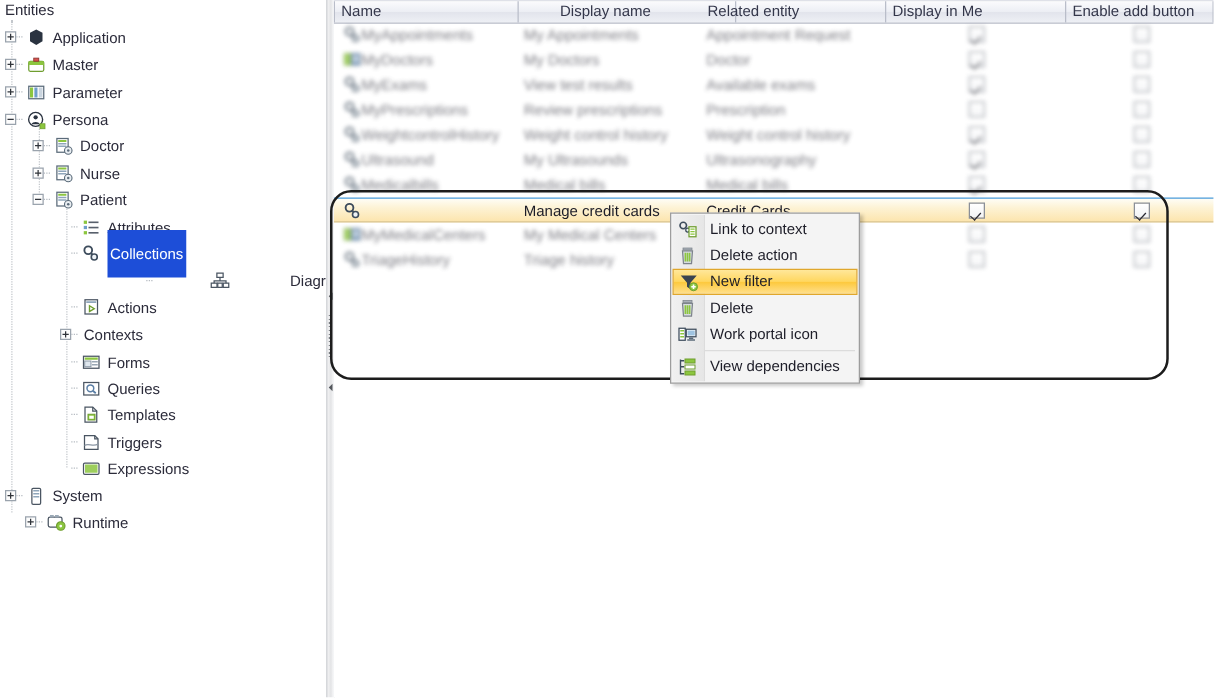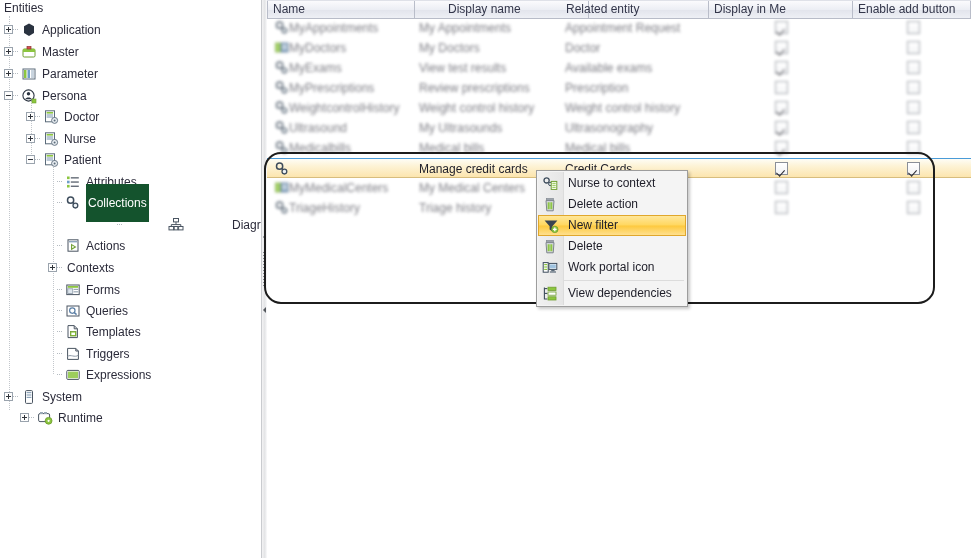--- a/index.html
+++ b/index.html
@@ -28,21 +28,21 @@
   .tnode {
     position: absolute;
     height: 19px;
     display: flex; align-items: center;
     white-space: nowrap;
     font-size: 12px;
     color: #2b2b3a;
   }
   .tnode .lbl { margin-left: 5px; }
   .tnode.sel .lbl {
-    background: #14532d; color: #ffffff;
+    background: #1d4ed8; color: #ffffff;
     padding: 12px 2px;
     text-align: center;
   }
   
   .exp {
     width: 9px; height: 9px;
     border: 1px solid #9aa3ad;
     background: #fdfdfd;
     position: relative;
     flex: 0 0 auto;
@@ -631,21 +631,21 @@
           <span class="mico">
             <svg width="16" height="16" viewBox="0 0 16 16">
               <circle cx="4.6" cy="4.4" r="2.6" fill="none" stroke="#3d4c5c" stroke-width="1.3"></circle>
               <circle cx="8.2" cy="8" r="1.6" fill="#eef3f7" stroke="#3d4c5c" stroke-width="1"></circle>
               <rect x="9.2" y="5.4" width="5.6" height="8" fill="#fff" stroke="#6f9e2f" stroke-width="1"></rect>
               <rect x="10.3" y="6.8" width="3.4" height="1" fill="#8cc63f"></rect>
               <rect x="10.3" y="8.8" width="3.4" height="1" fill="#8cc63f"></rect>
               <rect x="10.3" y="10.8" width="3.4" height="1" fill="#8cc63f"></rect>
             </svg>
           </span>
-          <span class="mlabel">Nurse to context</span>
+          <span class="mlabel">Link to context</span>
         </div>
         <div class="mi">
           <span class="mico">
             <svg width="16" height="16" viewBox="0 0 16 16">
               <rect x="4.4" y="1.4" width="7.2" height="1.6" fill="#a9b0b8" stroke="#7d848c" stroke-width=".6"></rect>
               <path d="M4 3.6 h8 l-.8 10.2 H4.8 Z" fill="#d7dbdf" stroke="#7d848c" stroke-width="1"></path>
               <path d="M6.3 5.2 v7 M8 5.2 v7 M9.7 5.2 v7" stroke="#8cc63f" stroke-width="1.3"></path>
             </svg>
           </span>
           <span class="mlabel">Delete action</span>

